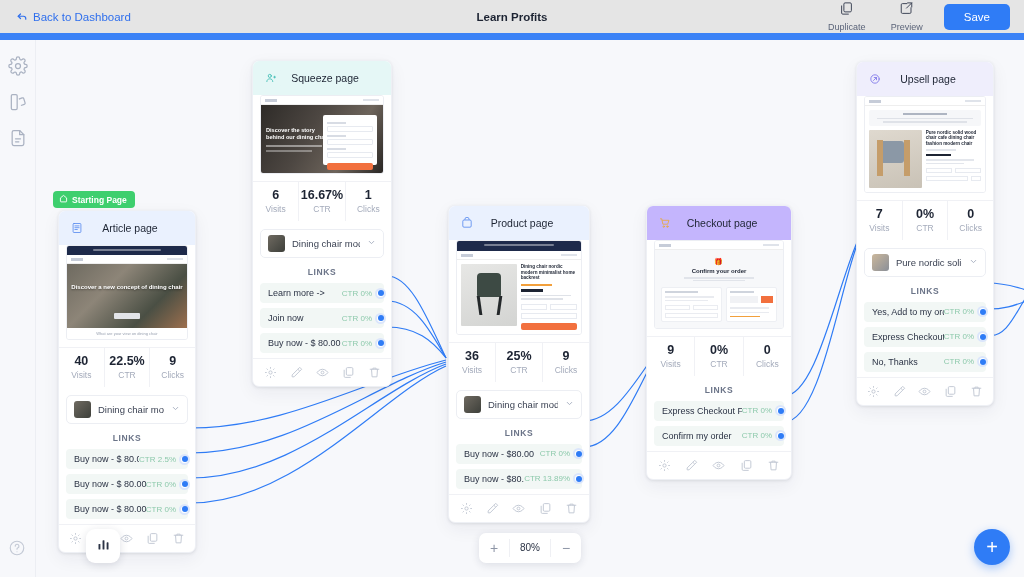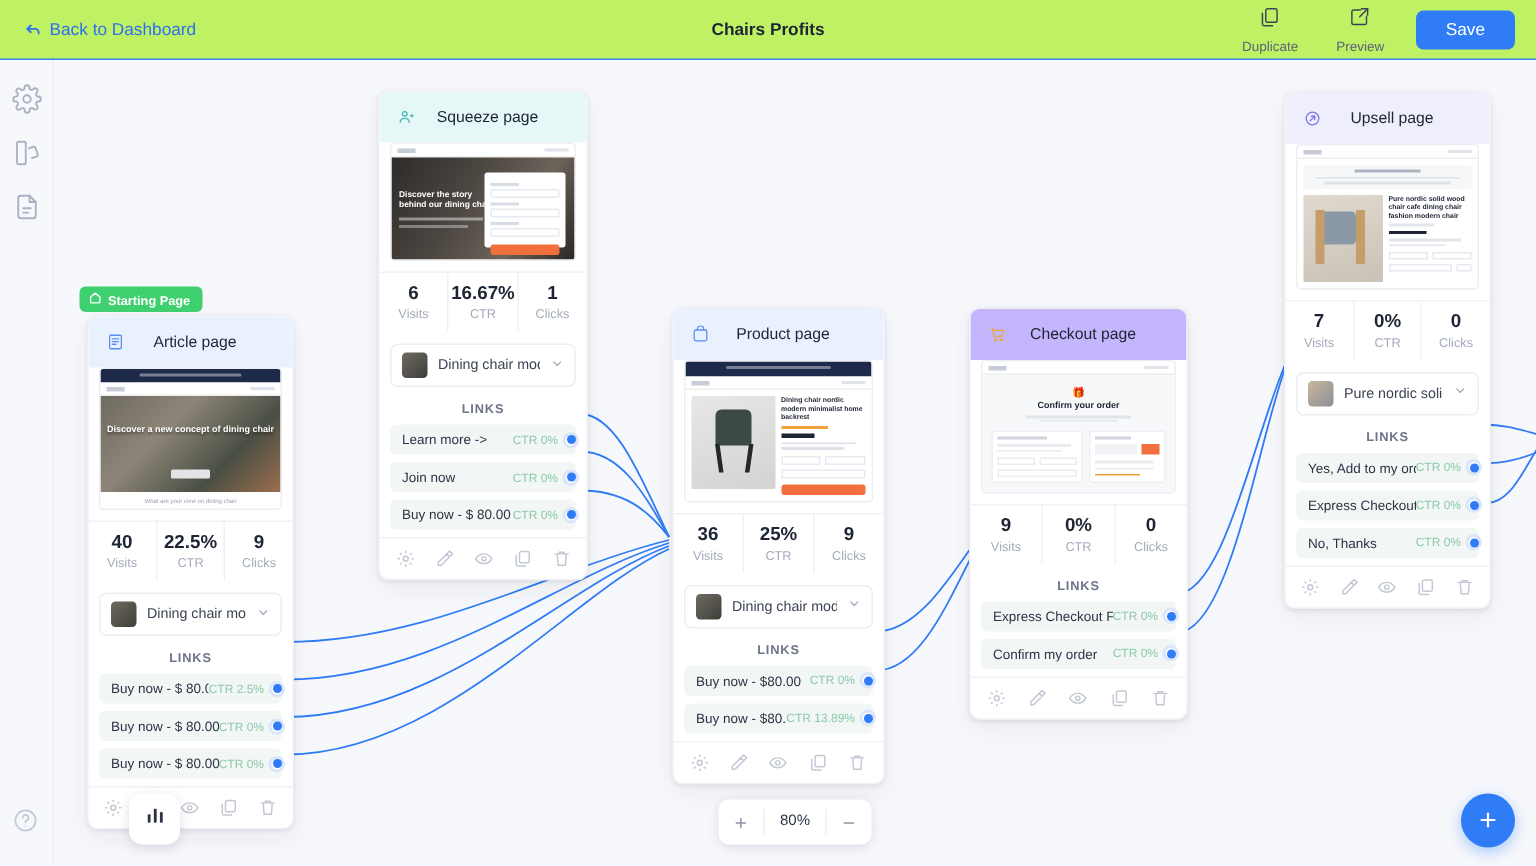--- a/index.html
+++ b/index.html
@@ -7,22 +7,22 @@
     width: 1024px; height: 577px;
     overflow: hidden;
     font-family: "Liberation Sans", sans-serif;
     background: #f7f8fb;
     color: #1d2433;
   }
 
   
   .topbar {
     position: absolute; top: 0; left: 0; right: 0; height: 40px;
-    background: #bef264;
-    border-bottom: 1px solid #3b82f6;
+    background: #e5e5e5;
+    border-bottom: 7px solid #3b82f6;
     display: flex; align-items: center;
     z-index: 40;
   }
   .back-link {
     display: flex; align-items: center; gap: 5px;
     margin-left: 16px;
     color: #2f6fed; font-size: 11.5px; cursor: pointer;
   }
   .back-link svg { display:block; }
   .doc-title {
@@ -220,21 +220,21 @@
   <div class="back-link">
     <span>
       <svg width="12" height="12" viewBox="0 0 16 16" fill="none" stroke="#2f6fed" stroke-width="1.6" stroke-linecap="round" stroke-linejoin="round">
         <path d="M6 4 L3 7 L6 10"></path>
           <path d="M3 7 H10 a3 3 0 0 1 3 3 v1"></path>
       </svg>
     </span>
     <span>Back to Dashboard</span>
   </div>
 
-  <div class="doc-title">Chairs Profits</div>
+  <div class="doc-title">Learn Profits</div>
 
   <div class="topbar-right">
     <div class="tb-action">
       <span>
         <svg width="15" height="15" viewBox="0 0 20 20" fill="none" stroke="#3c4354" stroke-width="1.3" stroke-linejoin="round">
           <rect x="6.5" y="2.5" width="10" height="12" rx="1.6"></rect>
           <path d="M13 17.5H5a1.5 1.5 0 0 1-1.5-1.5V6"></path>
         </svg>
       </span>
       <span class="lbl">Duplicate</span>

